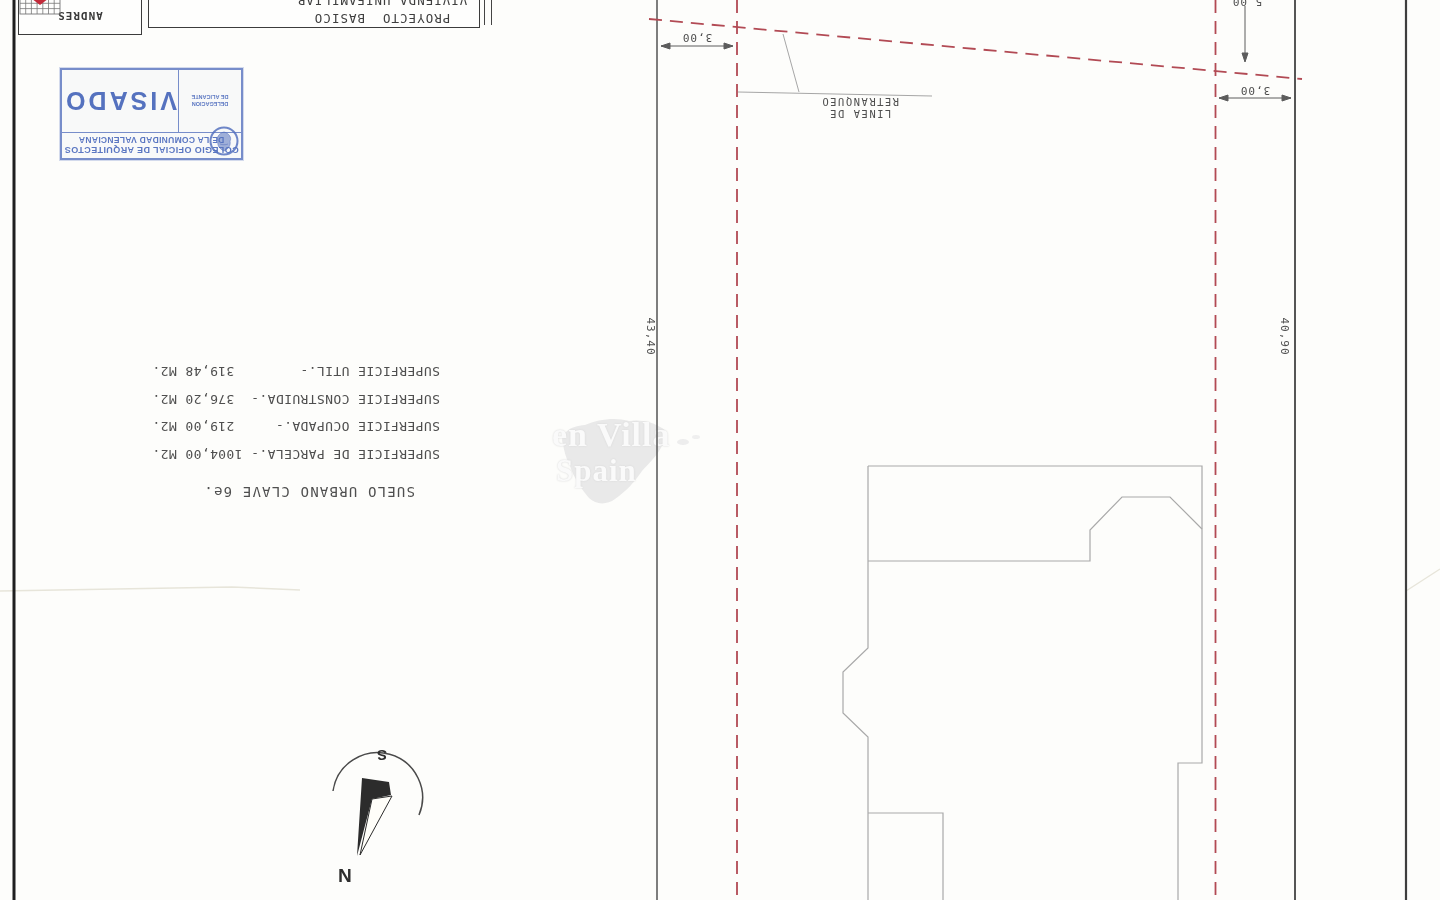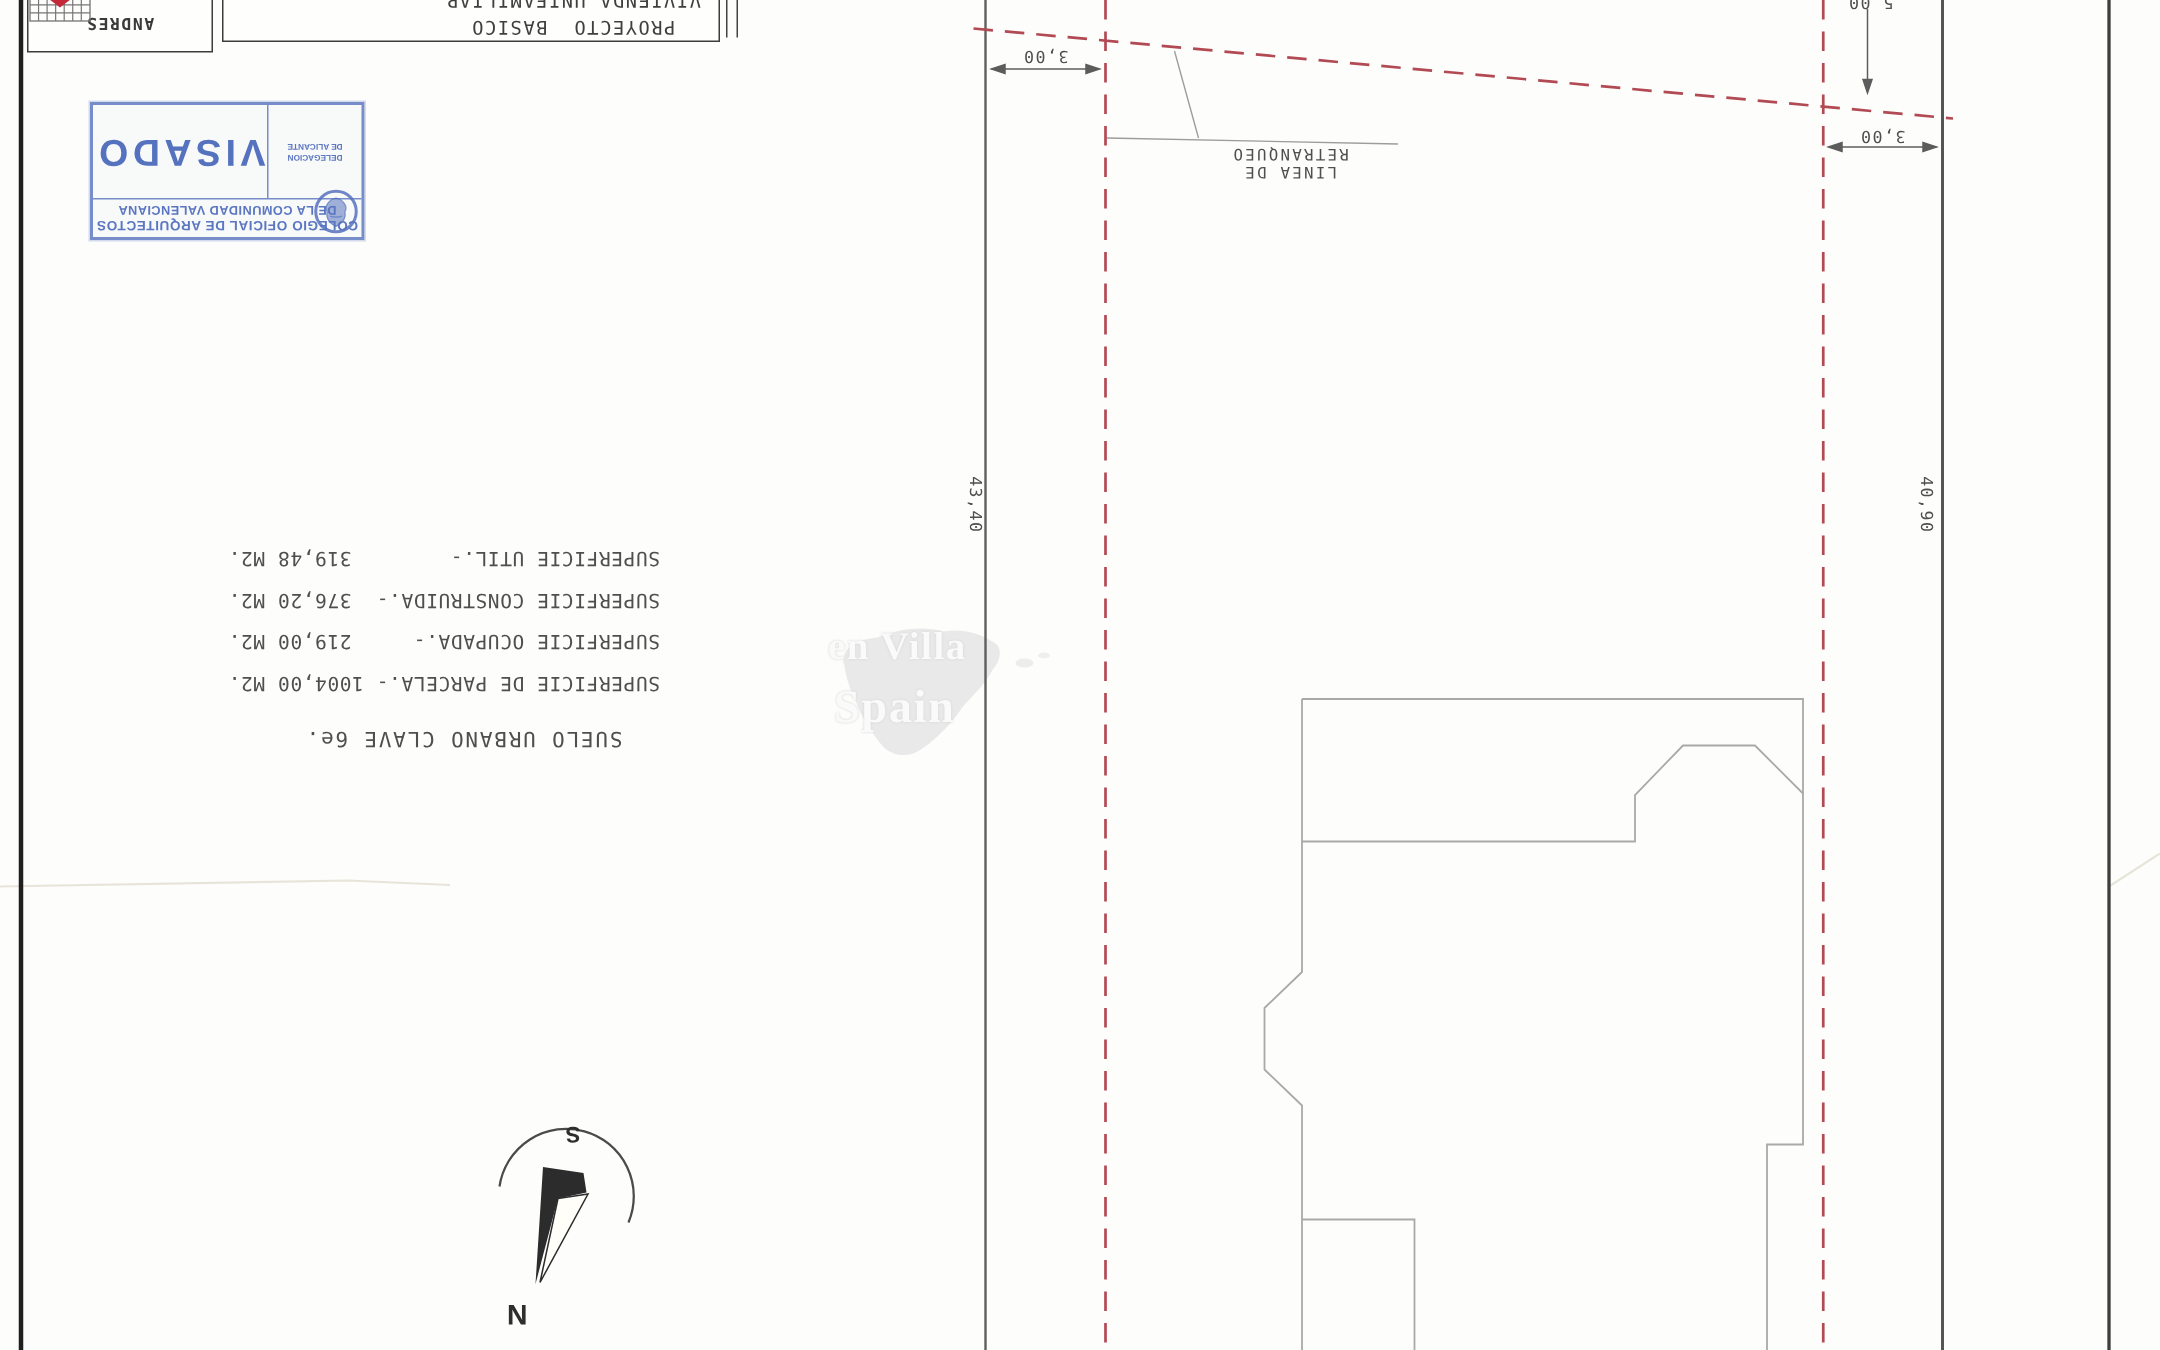--- a/index.html
+++ b/index.html
@@ -78,21 +78,21 @@
   #dim-length-right{left:1262px;top:330px;width:44px;transform:rotate(90deg);}
   
   .compass-letter{font-family:"Liberation Sans",sans-serif;font-weight:bold;color:#2e2e2e;
     transform:rotate(180deg);}
   #compass-s{left:377px;top:747px;font-size:15px;}
   #compass-n{left:338px;top:864px;font-size:19px;}
   
   #watermark{left:540px;top:400px;width:180px;height:115px;}
   .wm-text{position:absolute;font-family:"Liberation Serif",serif;font-weight:bold;
     color:#fafafa;text-shadow:0 0 2px #d4d4d4;}
-  #wm-line1{left:12px;top:16px;font-size:26px;letter-spacing:1px;}
+  #wm-line1{left:12px;top:16px;font-size:34px;letter-spacing:1px;}
   #wm-line2{left:16px;top:53px;font-size:31px;letter-spacing:1px;}
   svg{position:absolute;left:0;top:0;}
   #linework{z-index:3;}
   #watermark{z-index:1;}
   .txt{z-index:4;}
 </style>
 </head>
 <body>
 
 <div id="watermark" class="abs">

